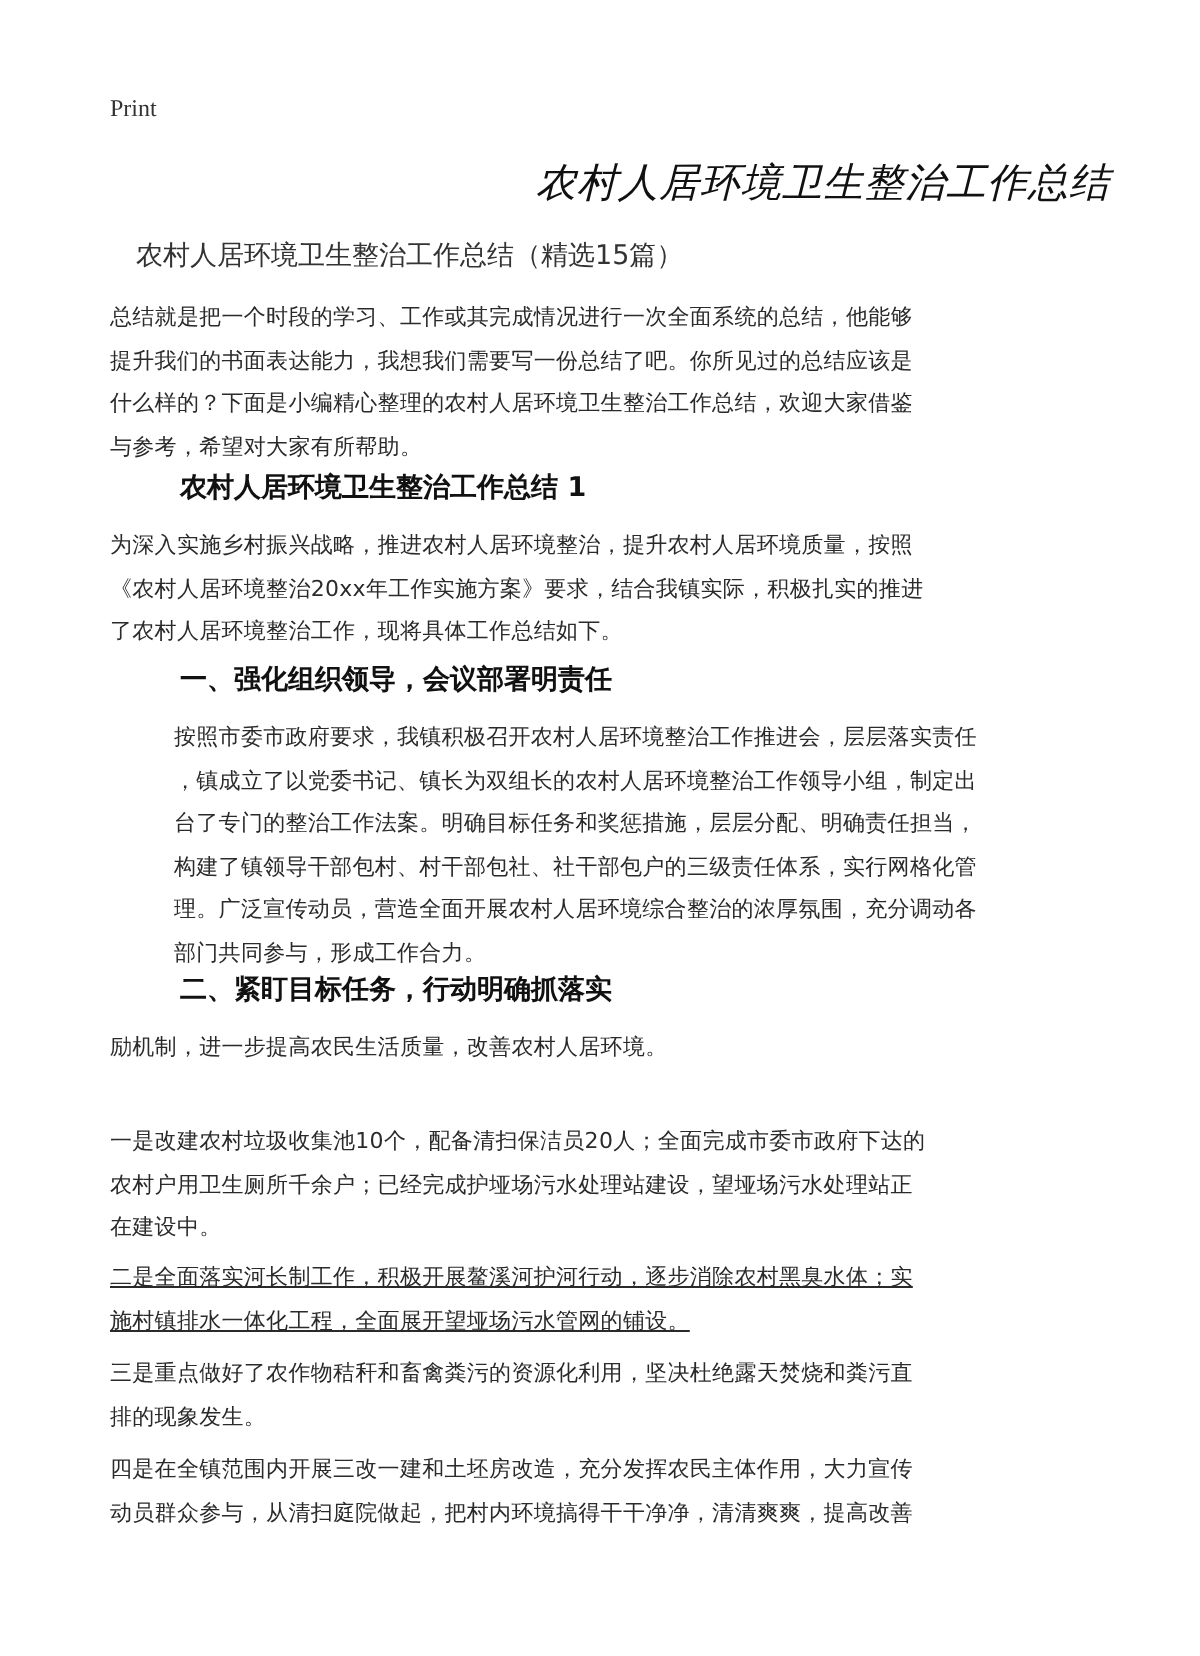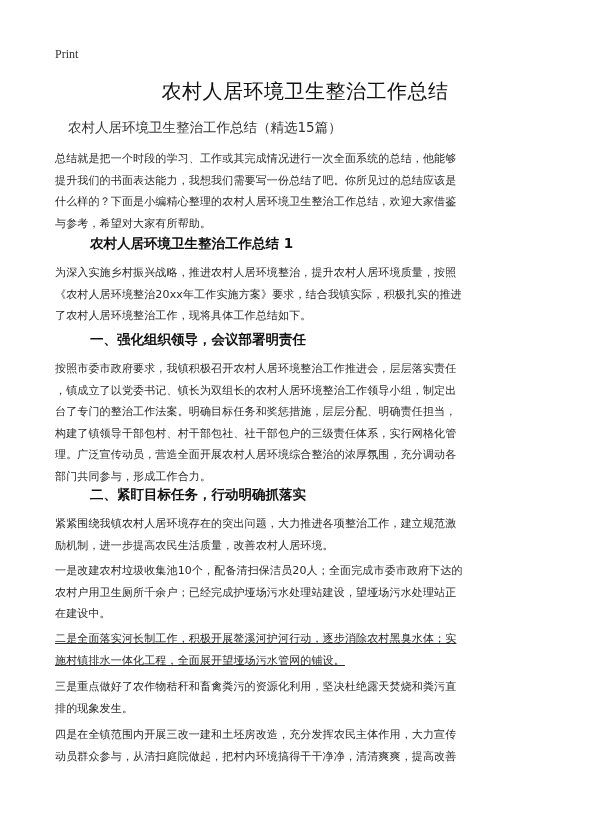--- a/index.html
+++ b/index.html
@@ -1,20 +1,20 @@
 <!DOCTYPE html>
 <html><head>
 <meta charset="utf-8">
 <style>
   html, body { margin: 0; padding: 0; background: #ffffff; }
   body { width: 600px; height: 828px; overflow: hidden; position: relative;
          font-family: "DejaVu Sans", "Liberation Sans", sans-serif; color: #222; }
   .page { position: absolute; left: 55px; top: 0; width: 500px; }
   .print { position: absolute; top: 47px; left: 0; font-family: "Liberation Serif", "DejaVu Serif", serif; font-size: 12px; color: #333; }
-  .title { position: absolute; top: 78px; left: 0; width: 500px; text-align: center; font-size: 20px; color: #111; letter-spacing: 0.5px; }
+  .title { position: absolute; top: 78px; left: 0; width: 500px; text-align: right; font-size: 20px; color: #111; letter-spacing: 0.5px; font-style: italic; }
   .subtitle { position: absolute; top: 119px; left: 0; font-size: 13.5px; color: #333; white-space: nowrap; margin-left: 13px; }
   .block { position: absolute; left: 0; width: 500px; font-size: 11px; line-height: 21.5px; color: #2a2a2a; }
   .block .ln { display: block; white-space: nowrap; letter-spacing: 0.15px; }
   .heading { position: absolute; left: 0; font-size: 13.5px; font-weight: bold; color: #111; white-space: nowrap; margin-left: 35px; }
 </style>
 </head>
 <body>
 
 <div class="page">
 
@@ -34,33 +34,32 @@
   <div class="heading" style="top:235px;">农村人居环境卫生整治工作总结 1</div>
 
   <div class="block" style="top:262px;">
     <span class="ln">为深入实施乡村振兴战略，推进农村人居环境整治，提升农村人居环境质量，按照</span>
     <span class="ln">《农村人居环境整治20xx年工作实施方案》要求，结合我镇实际，积极扎实的推进</span>
     <span class="ln">了农村人居环境整治工作，现将具体工作总结如下。</span>
   </div>
 
   <div class="heading" style="top:331px;">一、强化组织领导，会议部署明责任</div>
 
-  <div class="block" style="top:358px;">
+  <div class="block" style="top:358px;margin-left:32px;">
     <span class="ln">按照市委市政府要求，我镇积极召开农村人居环境整治工作推进会，层层落实责任</span>
     <span class="ln">，镇成立了以党委书记、镇长为双组长的农村人居环境整治工作领导小组，制定出</span>
     <span class="ln">台了专门的整治工作法案。明确目标任务和奖惩措施，层层分配、明确责任担当，</span>
     <span class="ln">构建了镇领导干部包村、村干部包社、社干部包户的三级责任体系，实行网格化管</span>
     <span class="ln">理。广泛宣传动员，营造全面开展农村人居环境综合整治的浓厚氛围，充分调动各</span>
     <span class="ln">部门共同参与，形成工作合力。</span>
   </div>
 
   <div class="heading" style="top:486px;">二、紧盯目标任务，行动明确抓落实</div>
 
   <div class="block" style="top:513px;">
-    <span class="ln">紧紧围绕我镇农村人居环境存在的突出问题，大力推进各项整治工作，建立规范激</span>
     <span class="ln">励机制，进一步提高农民生活质量，改善农村人居环境。</span>
   </div>
 
   <div class="block" style="top:560px;">
     <span class="ln">一是改建农村垃圾收集池10个，配备清扫保洁员20人；全面完成市委市政府下达的</span>
     <span class="ln">农村户用卫生厕所千余户；已经完成护垭场污水处理站建设，望垭场污水处理站正</span>
     <span class="ln">在建设中。</span>
   </div>
 
   <div class="block" style="top:628px;text-decoration:underline;">

